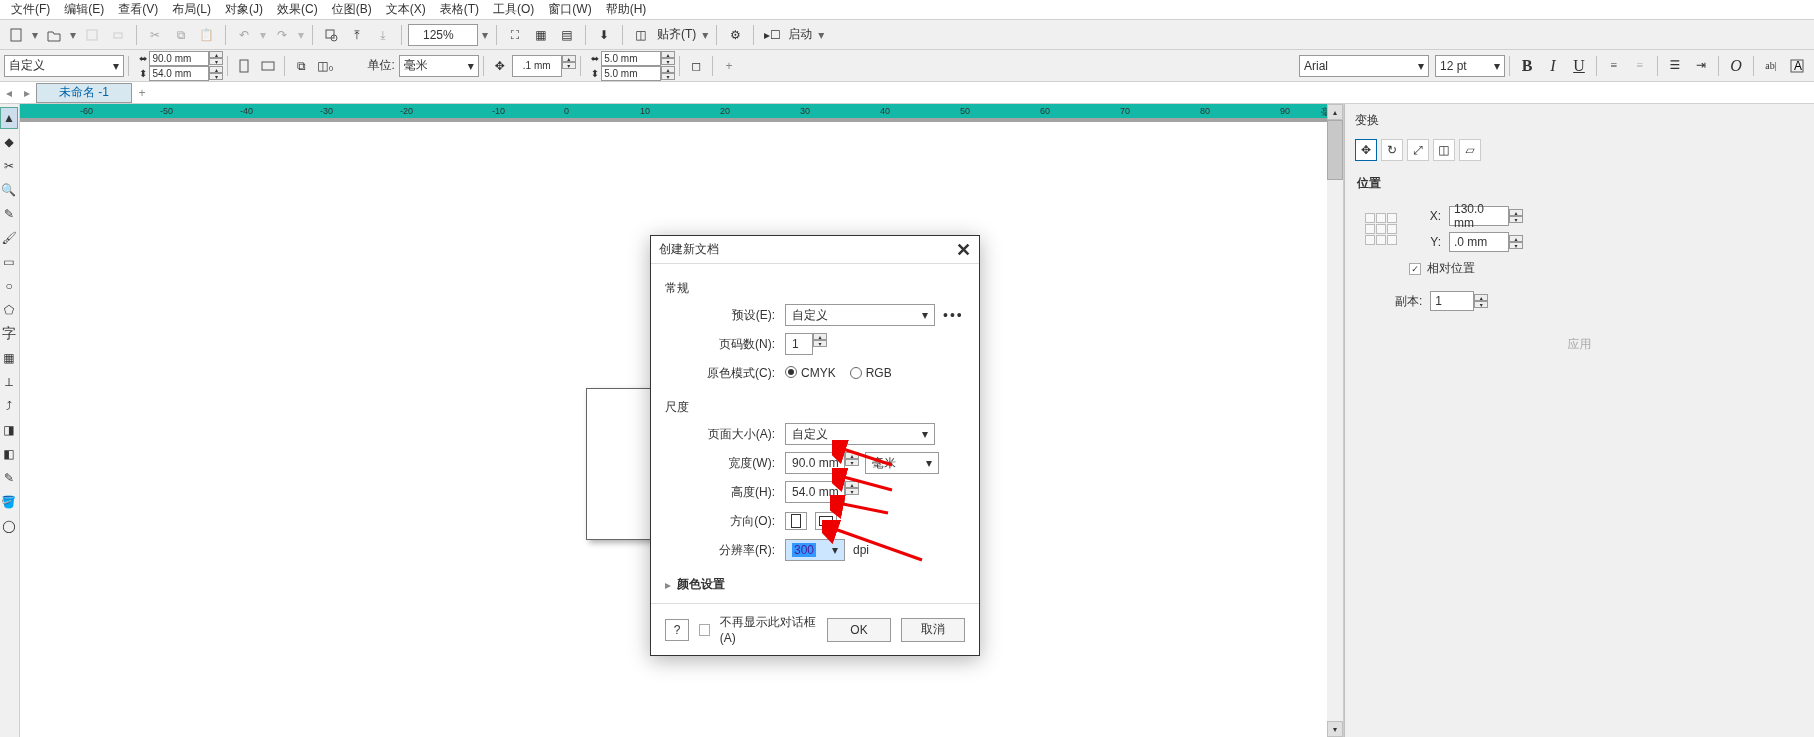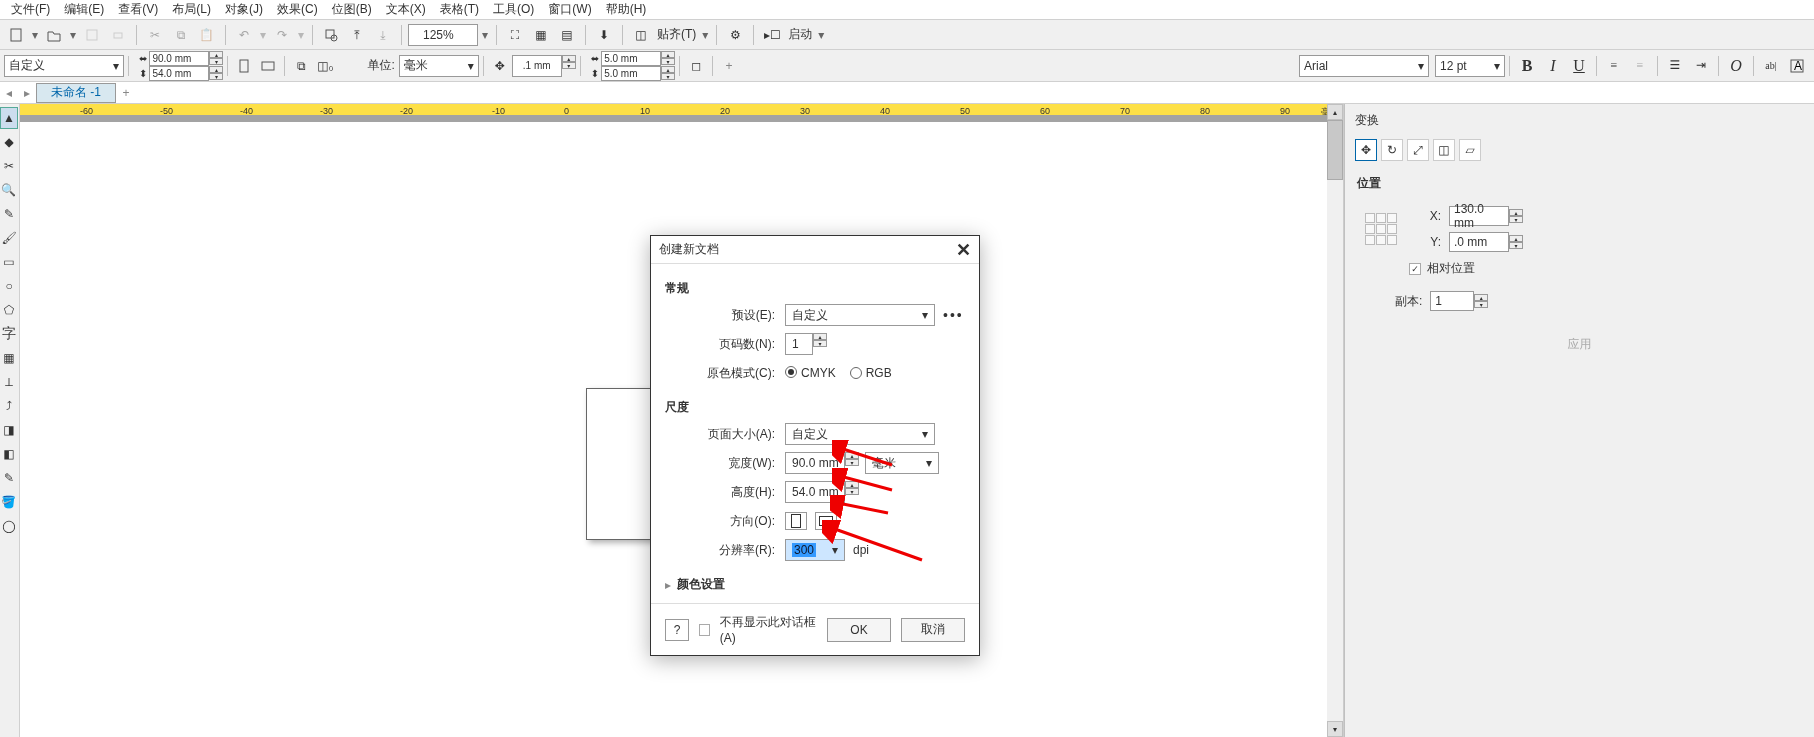--- a/index.html
+++ b/index.html
@@ -17,28 +17,28 @@
 .spin{display:flex;flex-direction:column;width:14px}
 .spin-btn{height:7px;border:1px solid #999;background:#eee;font-size:6px;display:flex;align-items:center;justify-content:center}
 .unit-label{margin-left:30px;margin-right:4px}
 .unit-dd{width:80px;height:22px;border:1px solid #999;background:#fff;padding:0 4px;display:flex;align-items:center;justify-content:space-between}
 .font-dd{width:130px;height:22px;border:1px solid #999;background:#fff;padding:0 4px;display:flex;align-items:center;justify-content:space-between}
 .fontsize-dd{width:70px;height:22px;border:1px solid #999;background:#fff;padding:0 4px;display:flex;align-items:center;justify-content:space-between}
 .text-btn{width:26px;height:22px;display:flex;align-items:center;justify-content:center;font-family:serif}
 .tabs{background:#fff;height:22px;display:flex;align-items:center;border-bottom:1px solid #d0d0d0}
 .tab-arrows{display:flex}
 .tab-arrow{width:18px;height:20px;display:flex;align-items:center;justify-content:center;color:#888}
-.tab{background:#d8e8f0;border:1px solid #999;padding:0 14px;height:20px;display:flex;align-items:center;color:#0066aa}
+.tab{background:#d8e8f0;border:1px solid #999;padding:0 22px;height:20px;display:flex;align-items:center;color:#0066aa}
 .tab-plus{width:20px;height:20px;display:flex;align-items:center;justify-content:center;color:#888}
 .main{display:flex;height:633px}
 .toolbox{width:20px;background:#f0f0f0;border-right:1px solid #d0d0d0;display:flex;flex-direction:column;padding-top:2px}
 .tool{width:18px;height:22px;display:flex;align-items:center;justify-content:center;margin:1px 0}
 .tool.active{background:#cde;border:1px solid #5a9}
 .canvas-area{flex:1;background:#fff;position:relative;border-right:1px solid #ccc}
-.ruler-h{height:18px;background:#fde047;border-bottom:7px solid #a3a3a3;position:relative;overflow:hidden;font-size:9px;color:#333}
+.ruler-h{height:18px;background:#14b8a6;border-bottom:4px solid #a3a3a3;position:relative;overflow:hidden;font-size:9px;color:#333}
 .ruler-label{position:absolute;top:2px;font-size:9px}
 .canvas-inner{position:absolute;left:0;top:18px;right:0;bottom:0;background:#fff}
 .page{position:absolute;left:566px;top:266px;width:92px;height:152px;background:#fff;border:1px solid #666;box-shadow:3px 3px 6px rgba(0,0,0,.3)}
 .right-panel{width:470px;background:#f0f0f0;border-left:1px solid #c0c0c0;padding:4px 8px}
 .panel-title{padding:4px 2px;font-weight:normal}
 .panel-icons{display:flex;gap:4px;padding:6px 2px}
 .panel-icon{width:22px;height:22px;border:1px solid #ccc;display:flex;align-items:center;justify-content:center;background:#fff}
 .panel-icon.active{background:#fff;border:1px solid #0066aa}
 .panel-section{padding:8px 4px;font-weight:bold}
 .pos-grid{width:32px;height:32px;display:inline-grid;grid-template-columns:repeat(3,1fr);grid-template-rows:repeat(3,1fr);gap:1px;vertical-align:middle;margin-right:20px}
@@ -47,21 +47,21 @@
 .pos-label{width:24px;text-align:right;margin-right:8px}
 .pos-input{width:60px;height:20px;border:1px solid #999;background:#fff;padding:0 4px;display:flex;align-items:center}
 .checkbox-row{display:flex;align-items:center;padding-left:56px;margin-top:8px;color:#aaa}
 .cb{width:12px;height:12px;border:1px solid #aaa;margin-right:6px;background:#fff;display:flex;align-items:center;justify-content:center;font-size:9px}
 .apply-btn{width:100%;height:26px;margin-top:20px;text-align:center;color:#aaa;padding-top:5px}
 
 .dialog{position:absolute;left:650px;top:235px;width:330px;background:#fff;border:1px solid #333;box-shadow:0 4px 20px rgba(0,0,0,.3);z-index:100}
 .dlg-title{height:28px;display:flex;align-items:center;justify-content:space-between;padding:0 8px;border-bottom:1px solid #ddd}
 .dlg-close{font-size:18px;font-weight:bold;cursor:pointer}
 .dlg-body{padding:10px 14px}
-.dlg-section{font-weight:bold;margin:6px 0}
+.dlg-section{font-weight:normal;margin:6px 0}
 .dlg-row{display:flex;align-items:center;margin:5px 0;height:24px}
 .dlg-label{width:120px;text-align:right;padding-right:10px}
 .dlg-input{width:150px;height:22px;border:1px solid #999;background:#fff;padding:0 6px;display:flex;align-items:center;justify-content:space-between}
 .dlg-input.sm{width:60px}
 .dlg-input.sel{background:#cde6ff}
 .dlg-radio{display:flex;align-items:center;gap:14px}
 .radio{width:12px;height:12px;border:1px solid #666;border-radius:50%;display:flex;align-items:center;justify-content:center}
 .radio.on::after{content:"";width:6px;height:6px;background:#333;border-radius:50%}
 .orient{display:flex;gap:8px}
 .orient-btn{width:22px;height:18px;border:1px solid #999;background:#fff;display:flex;align-items:center;justify-content:center}
@@ -462,21 +462,21 @@
       <div class="dlg-label">方向(O):</div>
       <div class="orient">
         <div class="orient-btn port"></div>
         <div class="orient-btn land"></div>
       </div>
     </div>
     <div class="dlg-row">
       <div class="dlg-label">分辨率(R):</div>
       <div style="display:flex">
           <div class="dlg-input sm sel">
-            <span style="background:#3399ff;color:#0f172a;padding:0 2px">300</span>
+            <span style="background:#3399ff;color:#4c1d95;padding:0 2px">300</span>
             <span>▾</span>
           </div>
         </div>
       <span style="margin-left:8px">dpi</span>
     </div>
 
     <div class="dlg-expand">
       <span style="color:#888">▸</span>
       <span style="font-weight:bold">颜色设置</span>
     </div>

